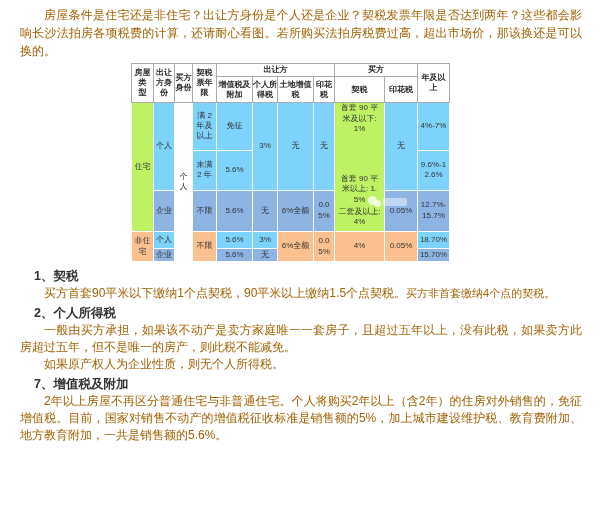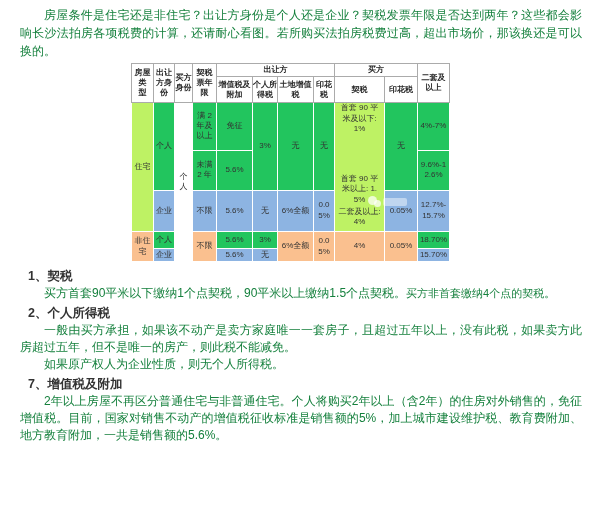--- a/index.html
+++ b/index.html
@@ -9,26 +9,26 @@
     font-family: "Liberation Sans", "DejaVu Sans", sans-serif;
     color: #3f3f3f;
   }
   .content { padding: 6px 18px 0 20px; }
   .doc-title {
     font-size: 12.5px; font-weight: bold; color: #333333;
     margin: 2px 0 6px 14px; line-height: 16px;
   }
   p.para {
     font-size: 12px; line-height: 18px; text-indent: 2em;
-    text-align: justify; color: #15803d;
+    text-align: justify; color: #a16207;
   }
   p.para .note { font-size: 11px; }
   .sec-heading {
     font-size: 12.5px; font-weight: bold; color: #333333;
-    margin: 3px 0 1px 8px; line-height: 16px;
+    margin: 3px 0 1px 14px; line-height: 16px;
   }
   .sec p.para { line-height: 17px; }
 
   .table-wrap { position: relative; margin: 3px 0 6px 111px; width: 320px; }
   table.tax {
     border-collapse: collapse; table-layout: fixed; width: 318px;
     font-size: 8px; color: #333333; text-align: center;
   }
   table.tax th {
     background: #ffffff; border: 1px solid #ababab;
@@ -40,21 +40,21 @@
     vertical-align: middle; word-break: break-all;
   }
   tr.hr1 { height: 12px; }
   tr.hr2 { height: 26px; }
   tr.r1 { height: 32px; }
   tr.r2 { height: 27px; }
   tr.r3 { height: 28px; }
   tr.r4 { height: 17px; }
   tr.r5 { height: 13px; }
   .g { background: #bef264; }
-  .p { background: #22c55e; }
+  .p { background: #7dd3fc; }
   .b { background: #8db4e2; }
   .o { background: #fac08f; }
   .w { background: #ffffff; }
   .deed-cell { padding: 0; }
   .deed-cell .ln { display: flex; align-items: center; justify-content: center; padding: 0 2px; }
   .deed-cell .ln1 { height: 32px; }
   .deed-cell .ln2 { height: 27px; margin-top: 41px; }
   .deed-cell .ln3 { height: 28px; }
 
   .watermark { position: absolute; left: 237px; top: 131px; width: 40px; height: 18px; pointer-events: none; }
@@ -95,21 +95,21 @@
 型</th>
           <th rowspan="2">出让
 方身
 份</th>
           <th rowspan="2">买方
 身份</th>
           <th rowspan="2">契税
 票年限</th>
           <th colspan="4">出让方</th>
           <th colspan="2">买方</th>
-          <th rowspan="2">二套及以上</th>
+          <th rowspan="2">年及以上</th>
         </tr>
         <tr class="hr2">
           <th>增值税及
 附加</th>
           <th>个人所
 得税</th>
           <th>土地增值
 税</th>
           <th>印花税</th>
           <th>契税</th>

